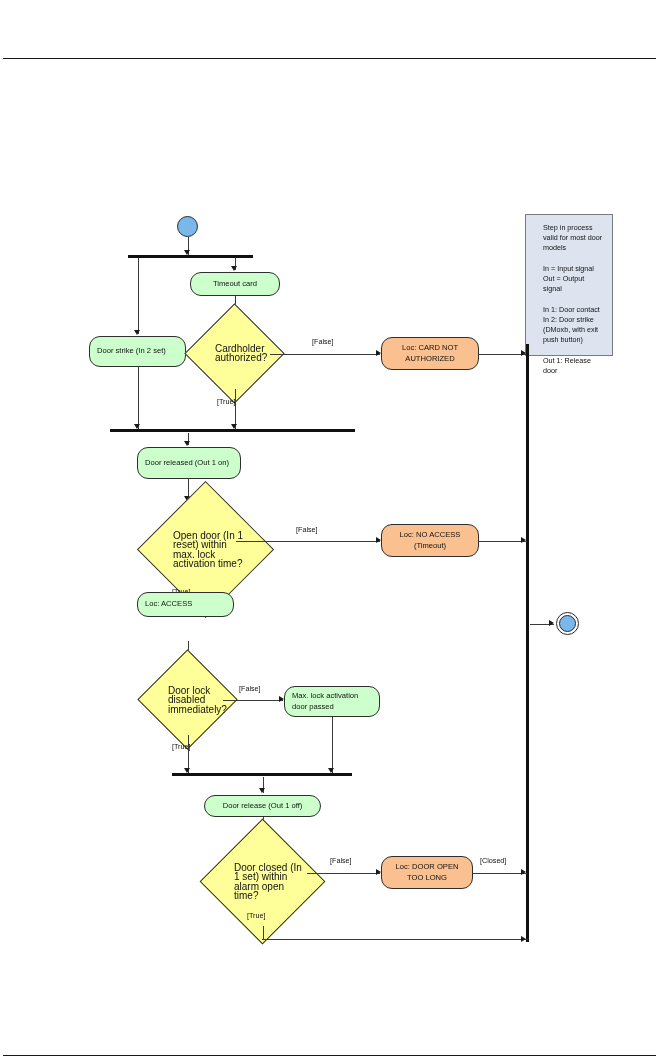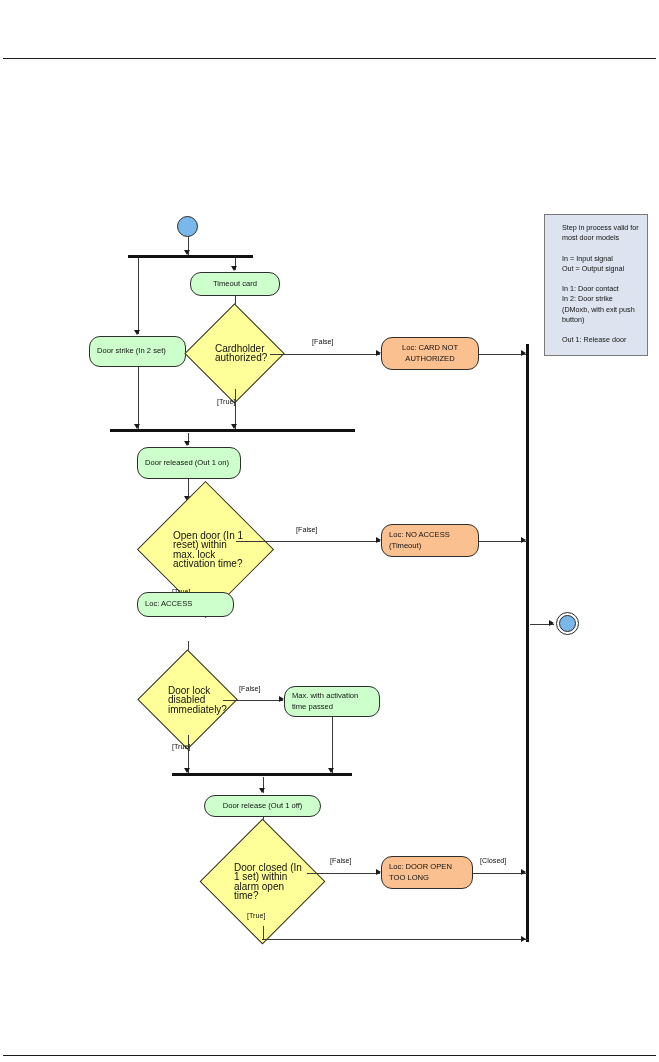--- a/index.html
+++ b/index.html
@@ -54,21 +54,21 @@
   .signal {
     background: #fac090;
     border: 1px solid #2e2e2e;
     border-radius: 11px;
     font-size: 7.6px;
     line-height: 10.5px;
     color: #111;
     padding: 4px 7px;
     display: flex;
     align-items: center;
-    text-align: left;
+    text-align: center;
   }
   .signal.center { justify-content: center; text-align: center; }
 
   .diamond-wrap {
     position: absolute;
   }
   .diamond-shape {
     position: absolute;
     left: 0; top: 0;
     width: 100%; height: 100%;
@@ -169,21 +169,21 @@
   }
 </style>
 </head>
 <body>
 
 <div class="page-rule" id="rule-top"></div>
 <div class="page-rule" id="rule-bottom"></div>
 
 <div id="diagram">
 
-  <div class="note" style="left:544px; top:214px; width:104px; height:142px;padding-left:17px;">Step in process valid for most door models
+  <div class="note" style="left:525px; top:214px; width:88px; height:142px;padding-left:17px;">Step in process valid for most door models
 
 In = Input signal
 Out = Output signal
 
 In 1: Door contact
 In 2: Door strike (DMoxb, with exit push button)
 
 Out 1: Release door</div>
 
   <div class="start-node" style="left:177px; top:216px;"></div>
@@ -274,21 +274,21 @@
   </div>
 
   <div class="hline" style="left:223px; top:699.5px; width:60px;"></div>
   <div class="arrow-r" style="left:279px; top:696px;"></div>
   <div class="guard" style="left:239px; top:684px;">[False]</div>
 
   <div class="vline" style="left:187.5px; top:735px; height:38px;"></div>
   <div class="guard" style="left:172px; top:742px;">[True]</div>
   <div class="arrow-d" style="left:184px; top:768px;"></div>
 
-  <div class="node act" style="left:284px; top:686px; width:96px; height:31px;">Max. with activation time passed</div>
+  <div class="node act" style="left:284px; top:686px; width:96px; height:31px;">Max. lock activation door passed</div>
 
   <div class="vline" style="left:331.5px; top:717px; height:56px;"></div>
   <div class="arrow-d" style="left:328px; top:768px;"></div>
 
   <div class="bar" style="left:172px; top:773px; width:180px;"></div>
 
   <div class="vline" style="left:262.5px; top:776.5px; height:16px;"></div>
   <div class="arrow-d" style="left:259px; top:788px;"></div>
 
   <div class="node act center" style="left:204px; top:795px; width:117px; height:22px;">Door release (Out 1 off)</div>

